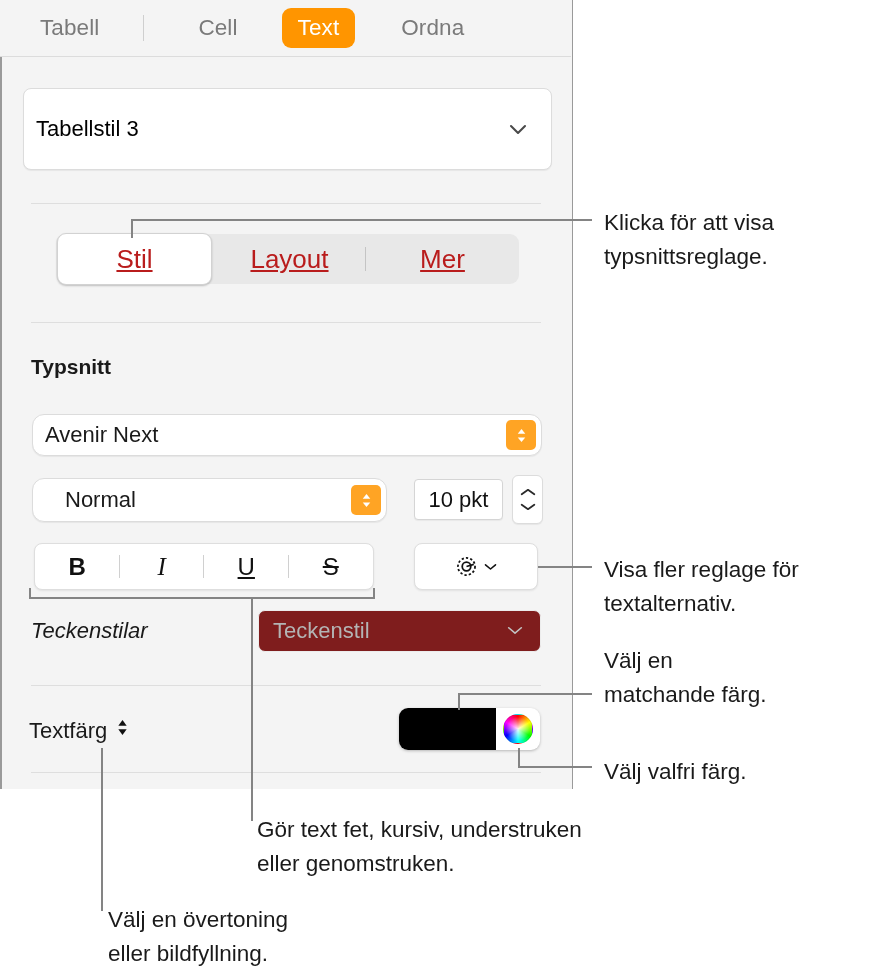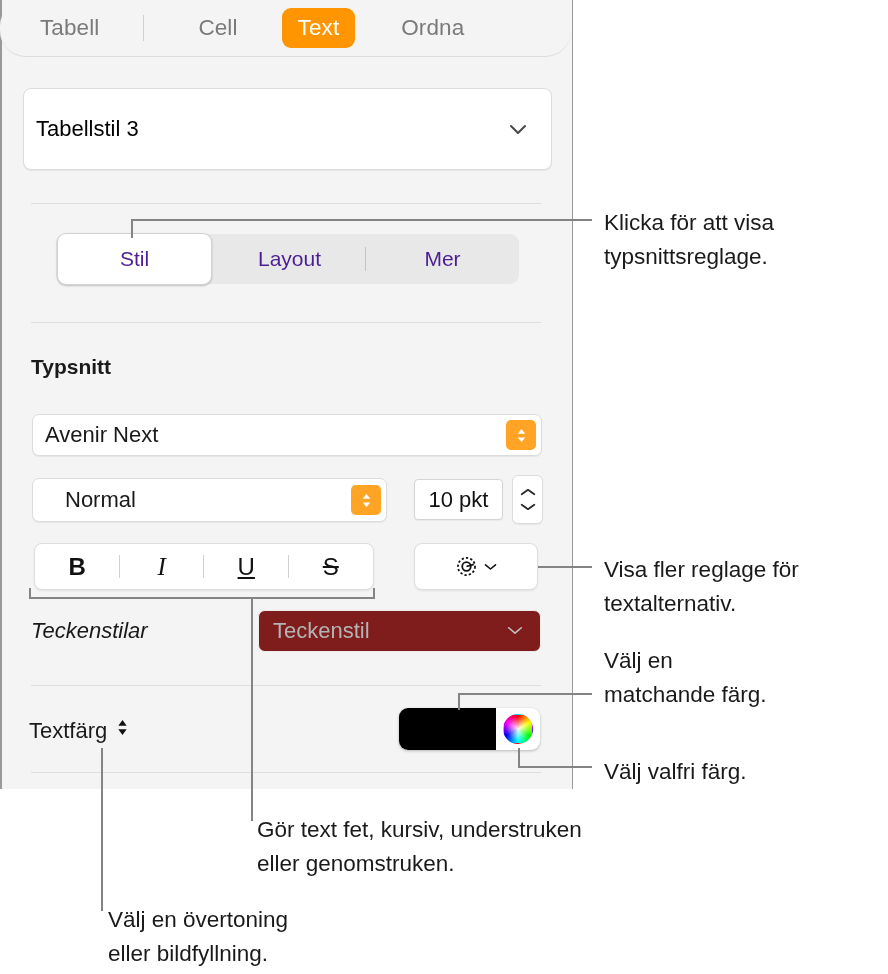--- a/index.html
+++ b/index.html
@@ -22,21 +22,21 @@
     position: absolute; left: 0; top: 0;
     width: 2px; height: 789px; background: #9a9a9a;
   }
 
   
   .tabbar {
     position: absolute; left: 0; top: 0;
     width: 571px; height: 57px;
     background: #f4f4f4;
     border-bottom: 1px solid #dcdcdc;
-    display: flex; align-items: center; border-radius: 26px;
+    display: flex; align-items: center;
   }
   .tab {
     font-size: 22.5px; color: #7a7a7a;
     padding: 7px 16px; border-radius: 9px;
     letter-spacing: .1px;
   }
   .tab.sel { background: #ff9500; color: #ffffff; }
   #tab-tabell { margin-left: 24px; }
   #tab-cell { margin-left: 38px; }
   #tab-text { margin-left: 28px; }
@@ -67,43 +67,43 @@
   .sep { position: absolute; height: 1px; background: #dedede; }
 
   
   .seg {
     position: absolute; left: 56px; top: 234px;
     width: 463px; height: 50px;
     background: #e8e8e8; border-radius: 9px;
     display: flex; align-items: center;
   }
   .seg-item {
-    flex: 1; text-align: center; font-size: 21px; color: #4c1d95;
-    line-height: 50px; position: relative;
+    flex: 1; text-align: center; font-size: 26px; color: #b91c1c;
+    line-height: 50px; position: relative; text-decoration: underline;
   }
   .seg-item.sel {
     background: #ffffff; border-radius: 9px;
     box-shadow: 0 1px 2px rgba(0,0,0,.22);
     border: .5px solid #d2d2d2;
     margin: 1px;
   }
   .seg-div {
     position: absolute; right: 0; top: 13px;
     width: 1px; height: 24px; background: #c4c4c4;
   }
 
   
   .section-title {
     position: absolute; left: 31px; top: 355px;
     font-size: 21px; color: #1a1a1a; font-weight: bold;
   }
   .combo {
     position: absolute;
     background: #ffffff; border: 1px solid #dcdcdc;
-    border-radius: 7px;
+    border-radius: 12px;
     box-shadow: 0 1px 1px rgba(0,0,0,.06);
     display: flex; align-items: center;
   }
   .combo .val { font-size: 22px; color: #1a1a1a; margin-left: 12px; }
   #font-family-combo { left: 32px; top: 414px; width: 510px; height: 42px; }
   #font-weight-combo { left: 32px; top: 478px; width: 355px; height: 44px; padding-left: 20px; }
 
   .stepper-orange {
     position: absolute; right: 5px; top: 50%;
     transform: translateY(-50%);

